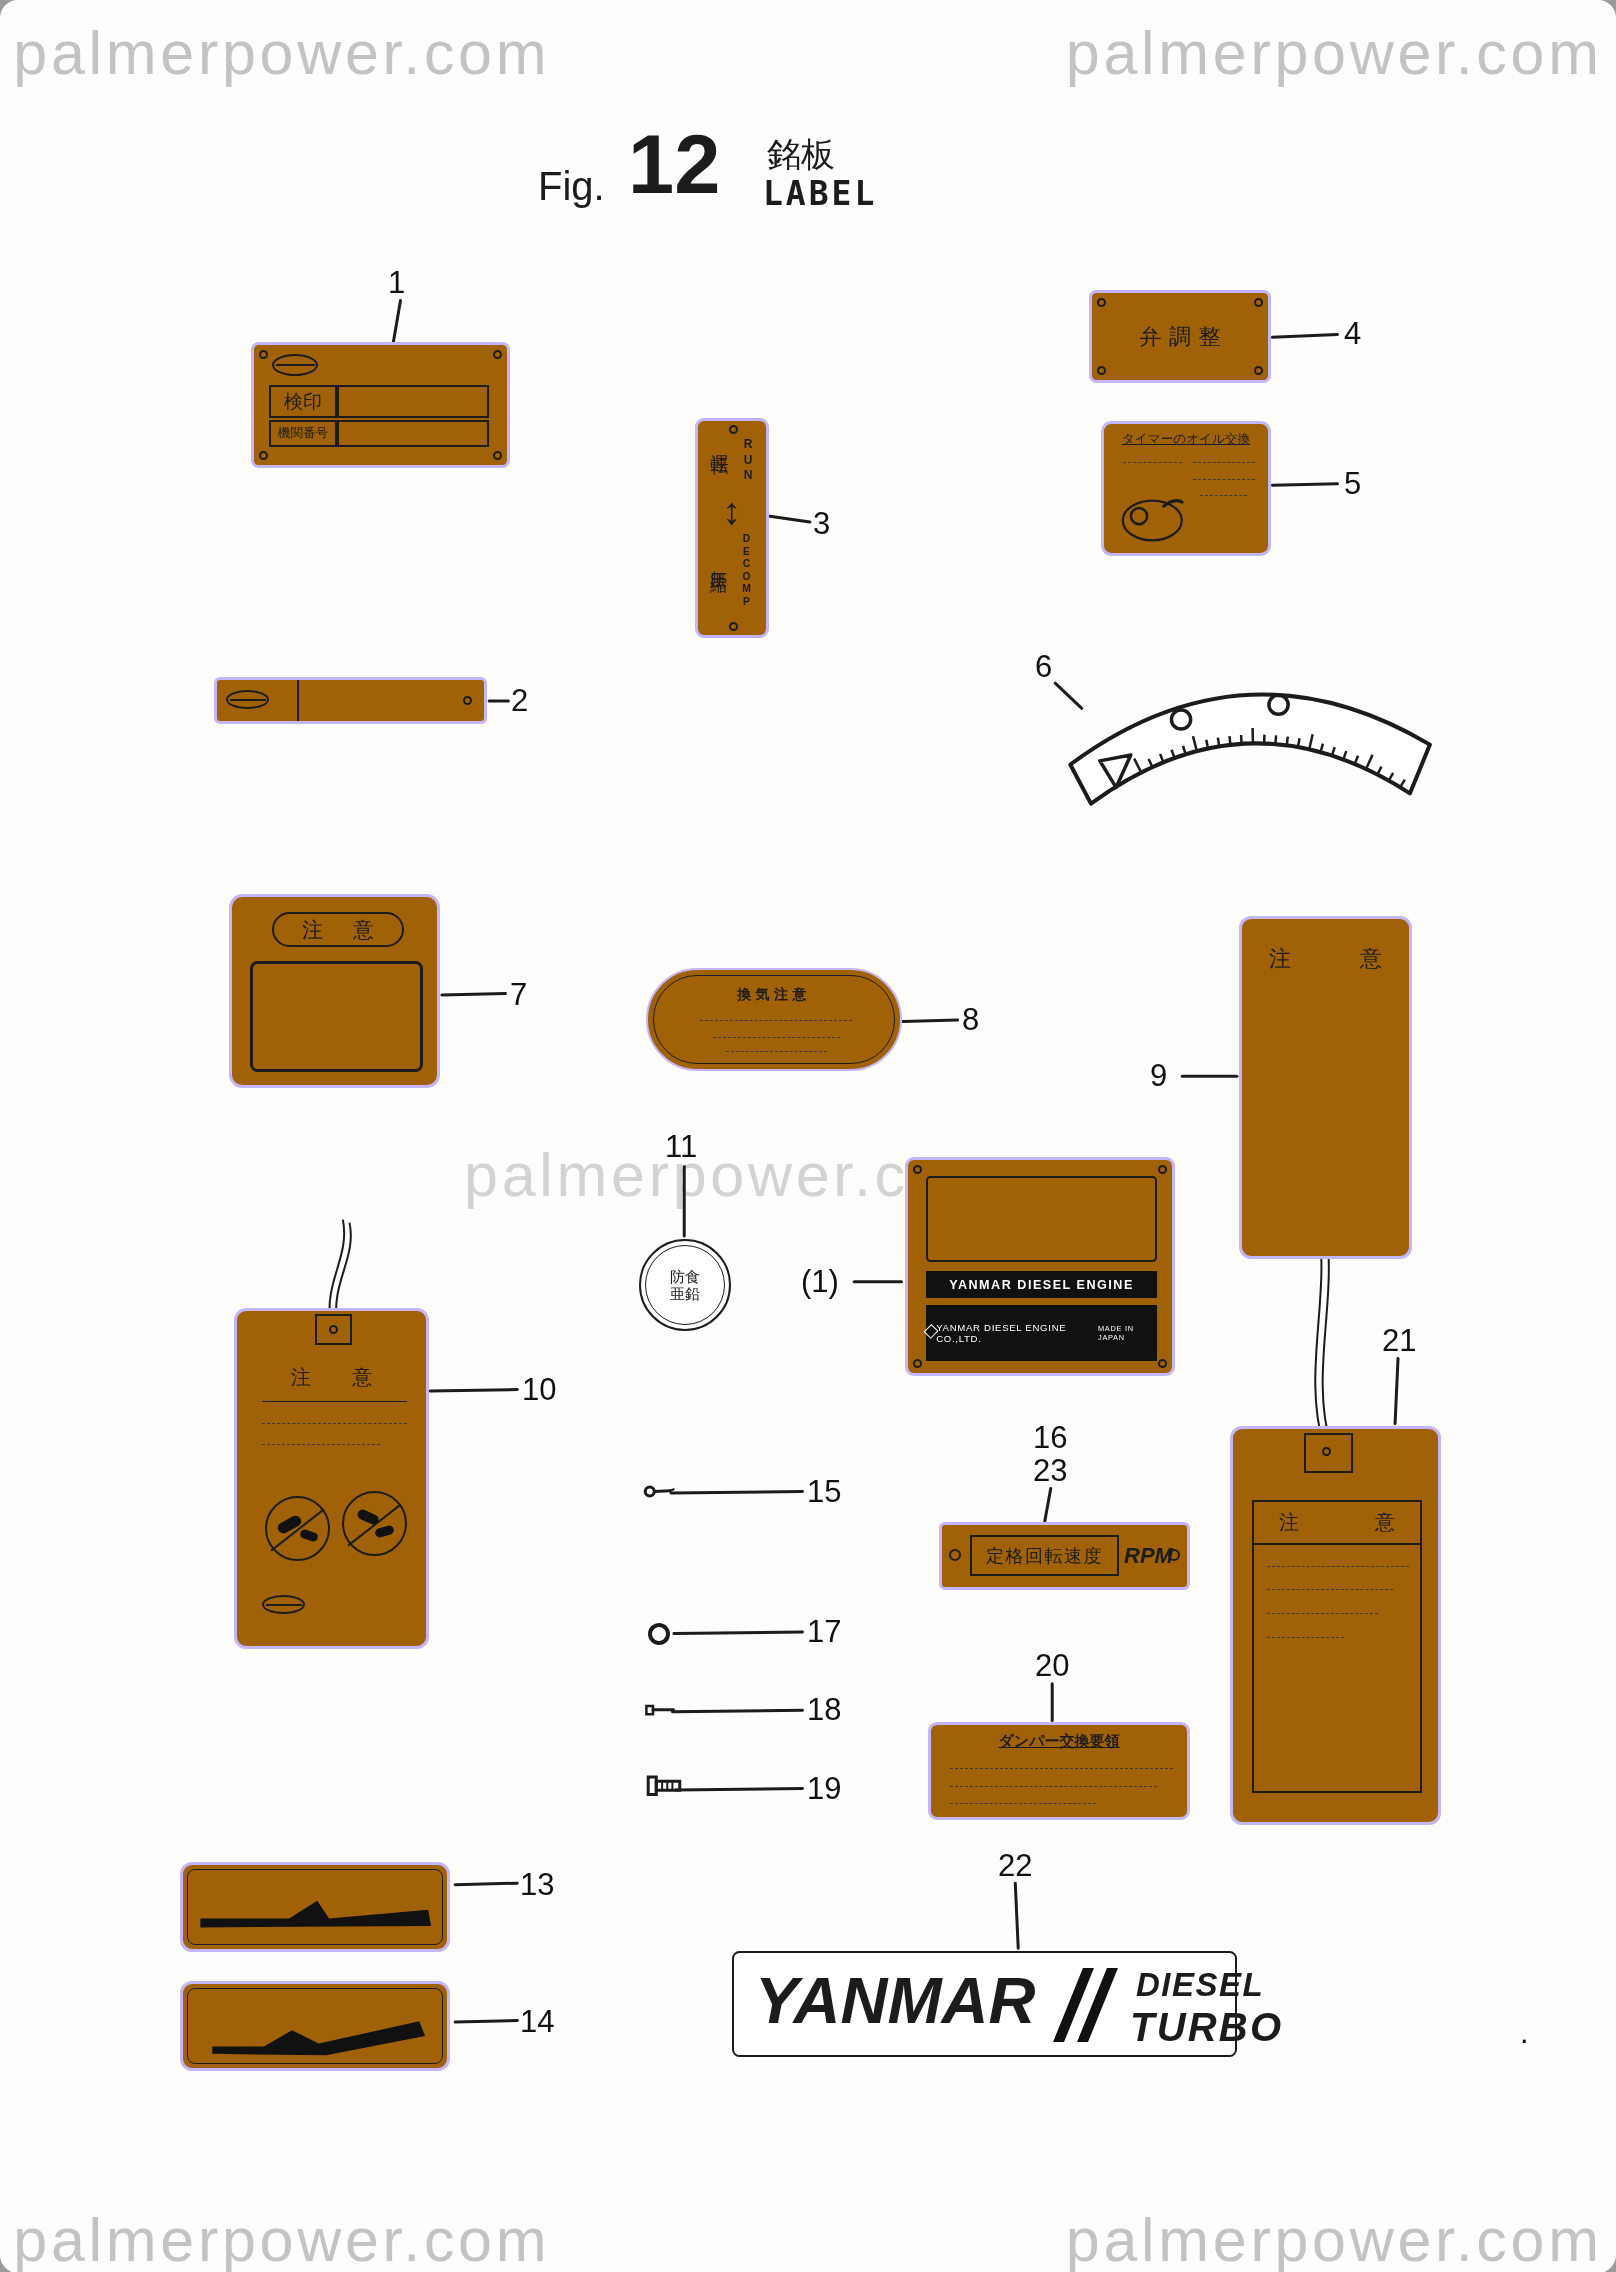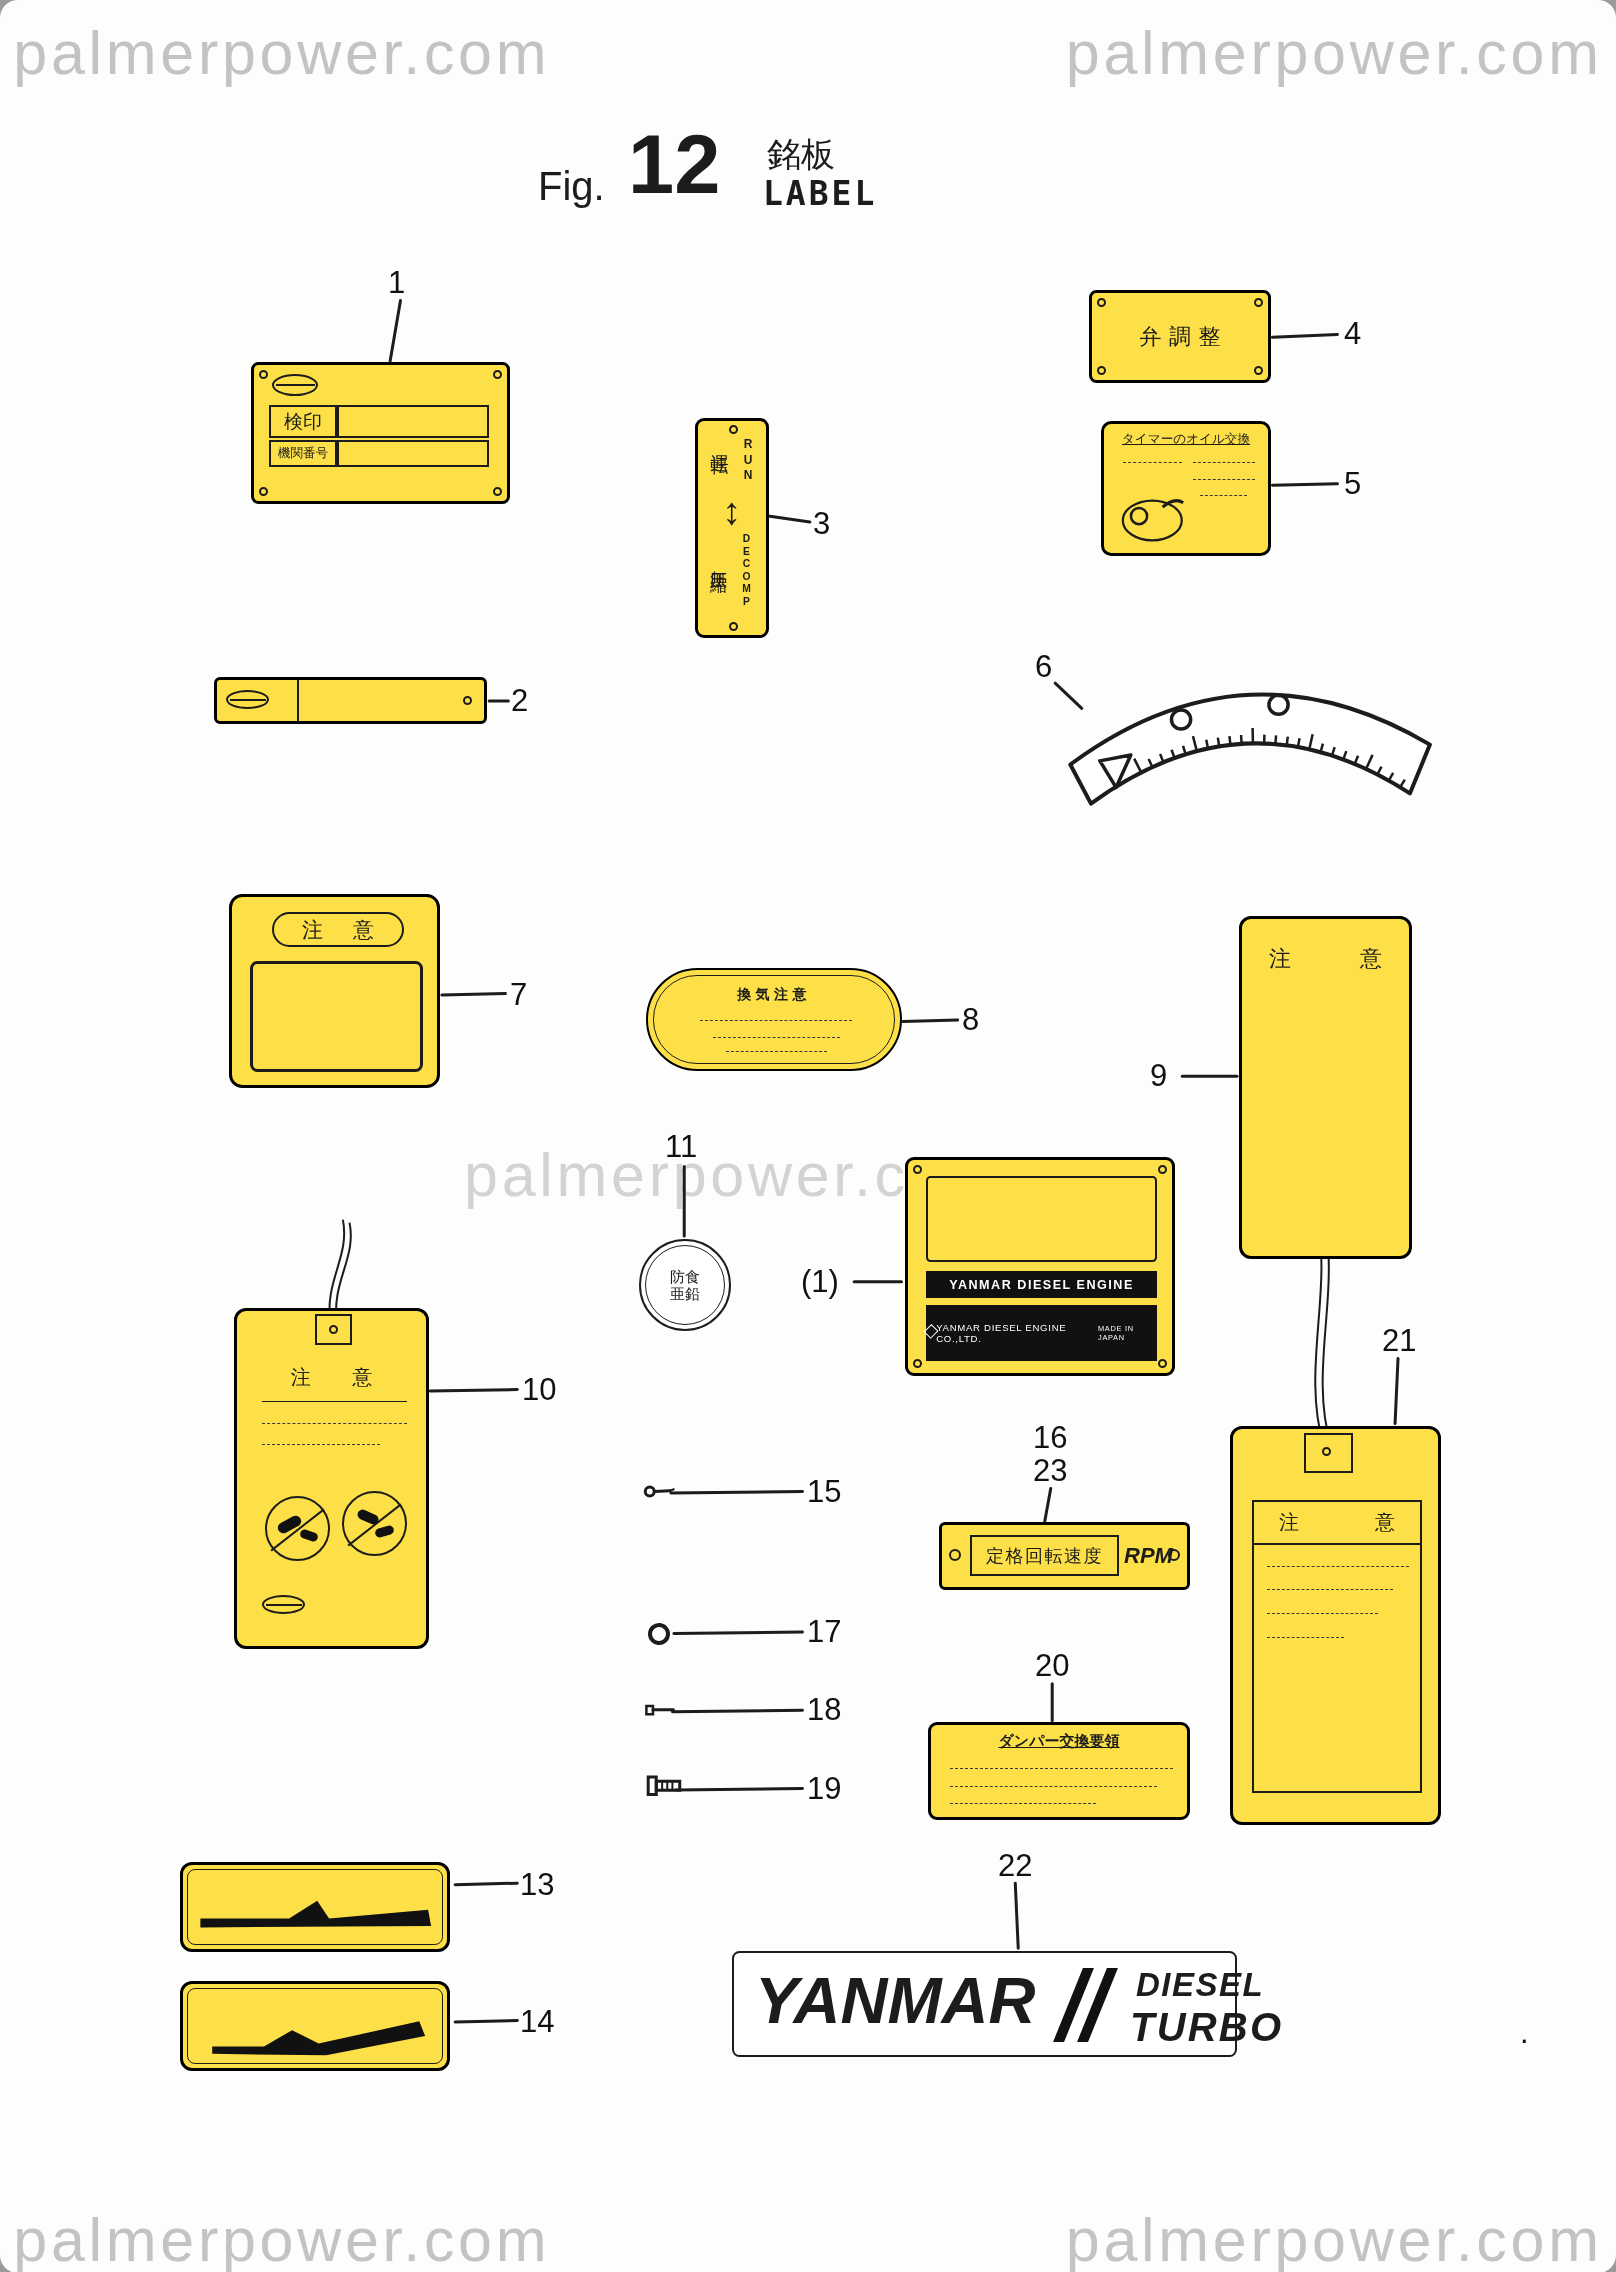--- a/index.html
+++ b/index.html
@@ -3,21 +3,21 @@
 <meta charset="utf-8">
 <style>
   * { box-sizing: border-box; margin: 0; padding: 0; }
   body { background: #9a9a9a; font-family: "Liberation Sans", sans-serif; }
   .page { position: relative; width: 1616px; height: 2273px; margin: 0 auto;
           background: #fdfdfb; color: #1c1c1c; overflow: hidden; border-radius: 18px; }
   .abs { position: absolute; }
   .wm { position: absolute; color: #c3c3c3; font-size: 61px; letter-spacing: 3.7px; white-space: nowrap; }
   .wm.center { color: #d3d3d3; }
   .callout { position: absolute; font-size: 31px; color: #111; white-space: nowrap; }
-  .part { position: absolute; border: 3px solid #000000; border-radius: 7.4px; background: #fde047; }
+  .part { position: absolute; border: 3px solid #c4b5fd; border-radius: 7.4px; background: #a16207; }
   .hole { position: absolute; width: 9px; height: 9px; border: 2.2px solid #1c1c1c; border-radius: 50%; }
   .cell { position: absolute; border: 2.2px solid #1c1c1c; display: flex; align-items: center; justify-content: center; }
   .oval-logo { position: absolute; border: 2.2px solid #1c1c1c; border-radius: 50%; }
   .oval-logo::after { content: ""; position: absolute; left: 1.5px; right: 1.5px; top: 45%; border-top: 2.2px solid #1c1c1c; }
   .vtext { position: absolute; writing-mode: vertical-rl; text-orientation: upright; }
   .dash { position: absolute; border-top: 2.2px dashed #3a3a3a; }
   .dash.thin { border-top-width: 1.5px; }
   .stadium { position: absolute; border: 2.2px solid #1c1c1c; border-radius: 738px; display: flex; align-items: center; justify-content: center; }
   .center-flex { position: absolute; inset: 0; display: flex; align-items: center; justify-content: center; }
   .slash-bar { position: absolute; width: 11px; height: 74px; background: #111; transform: skewX(-22deg); }
@@ -93,21 +93,21 @@
   <div class="callout" style="left:807px;top:1614px">17</div>
   <div class="callout" style="left:807px;top:1692px">18</div>
   <div class="callout" style="left:807px;top:1771px">19</div>
   <div class="callout" style="left:1035px;top:1648px">20</div>
   <div class="callout" style="left:1382px;top:1323px">21</div>
   <div class="callout" style="left:520px;top:1867px">13</div>
   <div class="callout" style="left:520px;top:2004px">14</div>
   <div class="callout" style="left:998px;top:1848px">22</div>
   <div class="callout" style="left:1520px;top:2015px">.</div>
 
-  <div class="part" style="left:251px;top:362px;width:259px;height:142px">
+  <div class="part" style="left:251px;top:342px;width:259px;height:126px">
     <div class="hole" style="left:5.2px;top:5.2px"></div>
     <div class="hole" style="right:5.2px;top:5.2px"></div>
     <div class="hole" style="left:5.2px;bottom:5.2px"></div>
     <div class="hole" style="right:5.2px;bottom:5.2px"></div>
     <div class="oval-logo" style="left:18px;top:9px;width:46px;height:22px"></div>
     <div class="cell" style="left:15px;top:40px;width:68px;height:33px;font-size:19px">検印</div>
     <div class="cell" style="left:83px;top:40px;width:152px;height:33px"></div>
     <div class="cell" style="left:15px;top:75px;width:68px;height:27px;font-size:12.6px">機関番号</div>
     <div class="cell" style="left:83px;top:75px;width:152px;height:27px"></div>
   </div>

